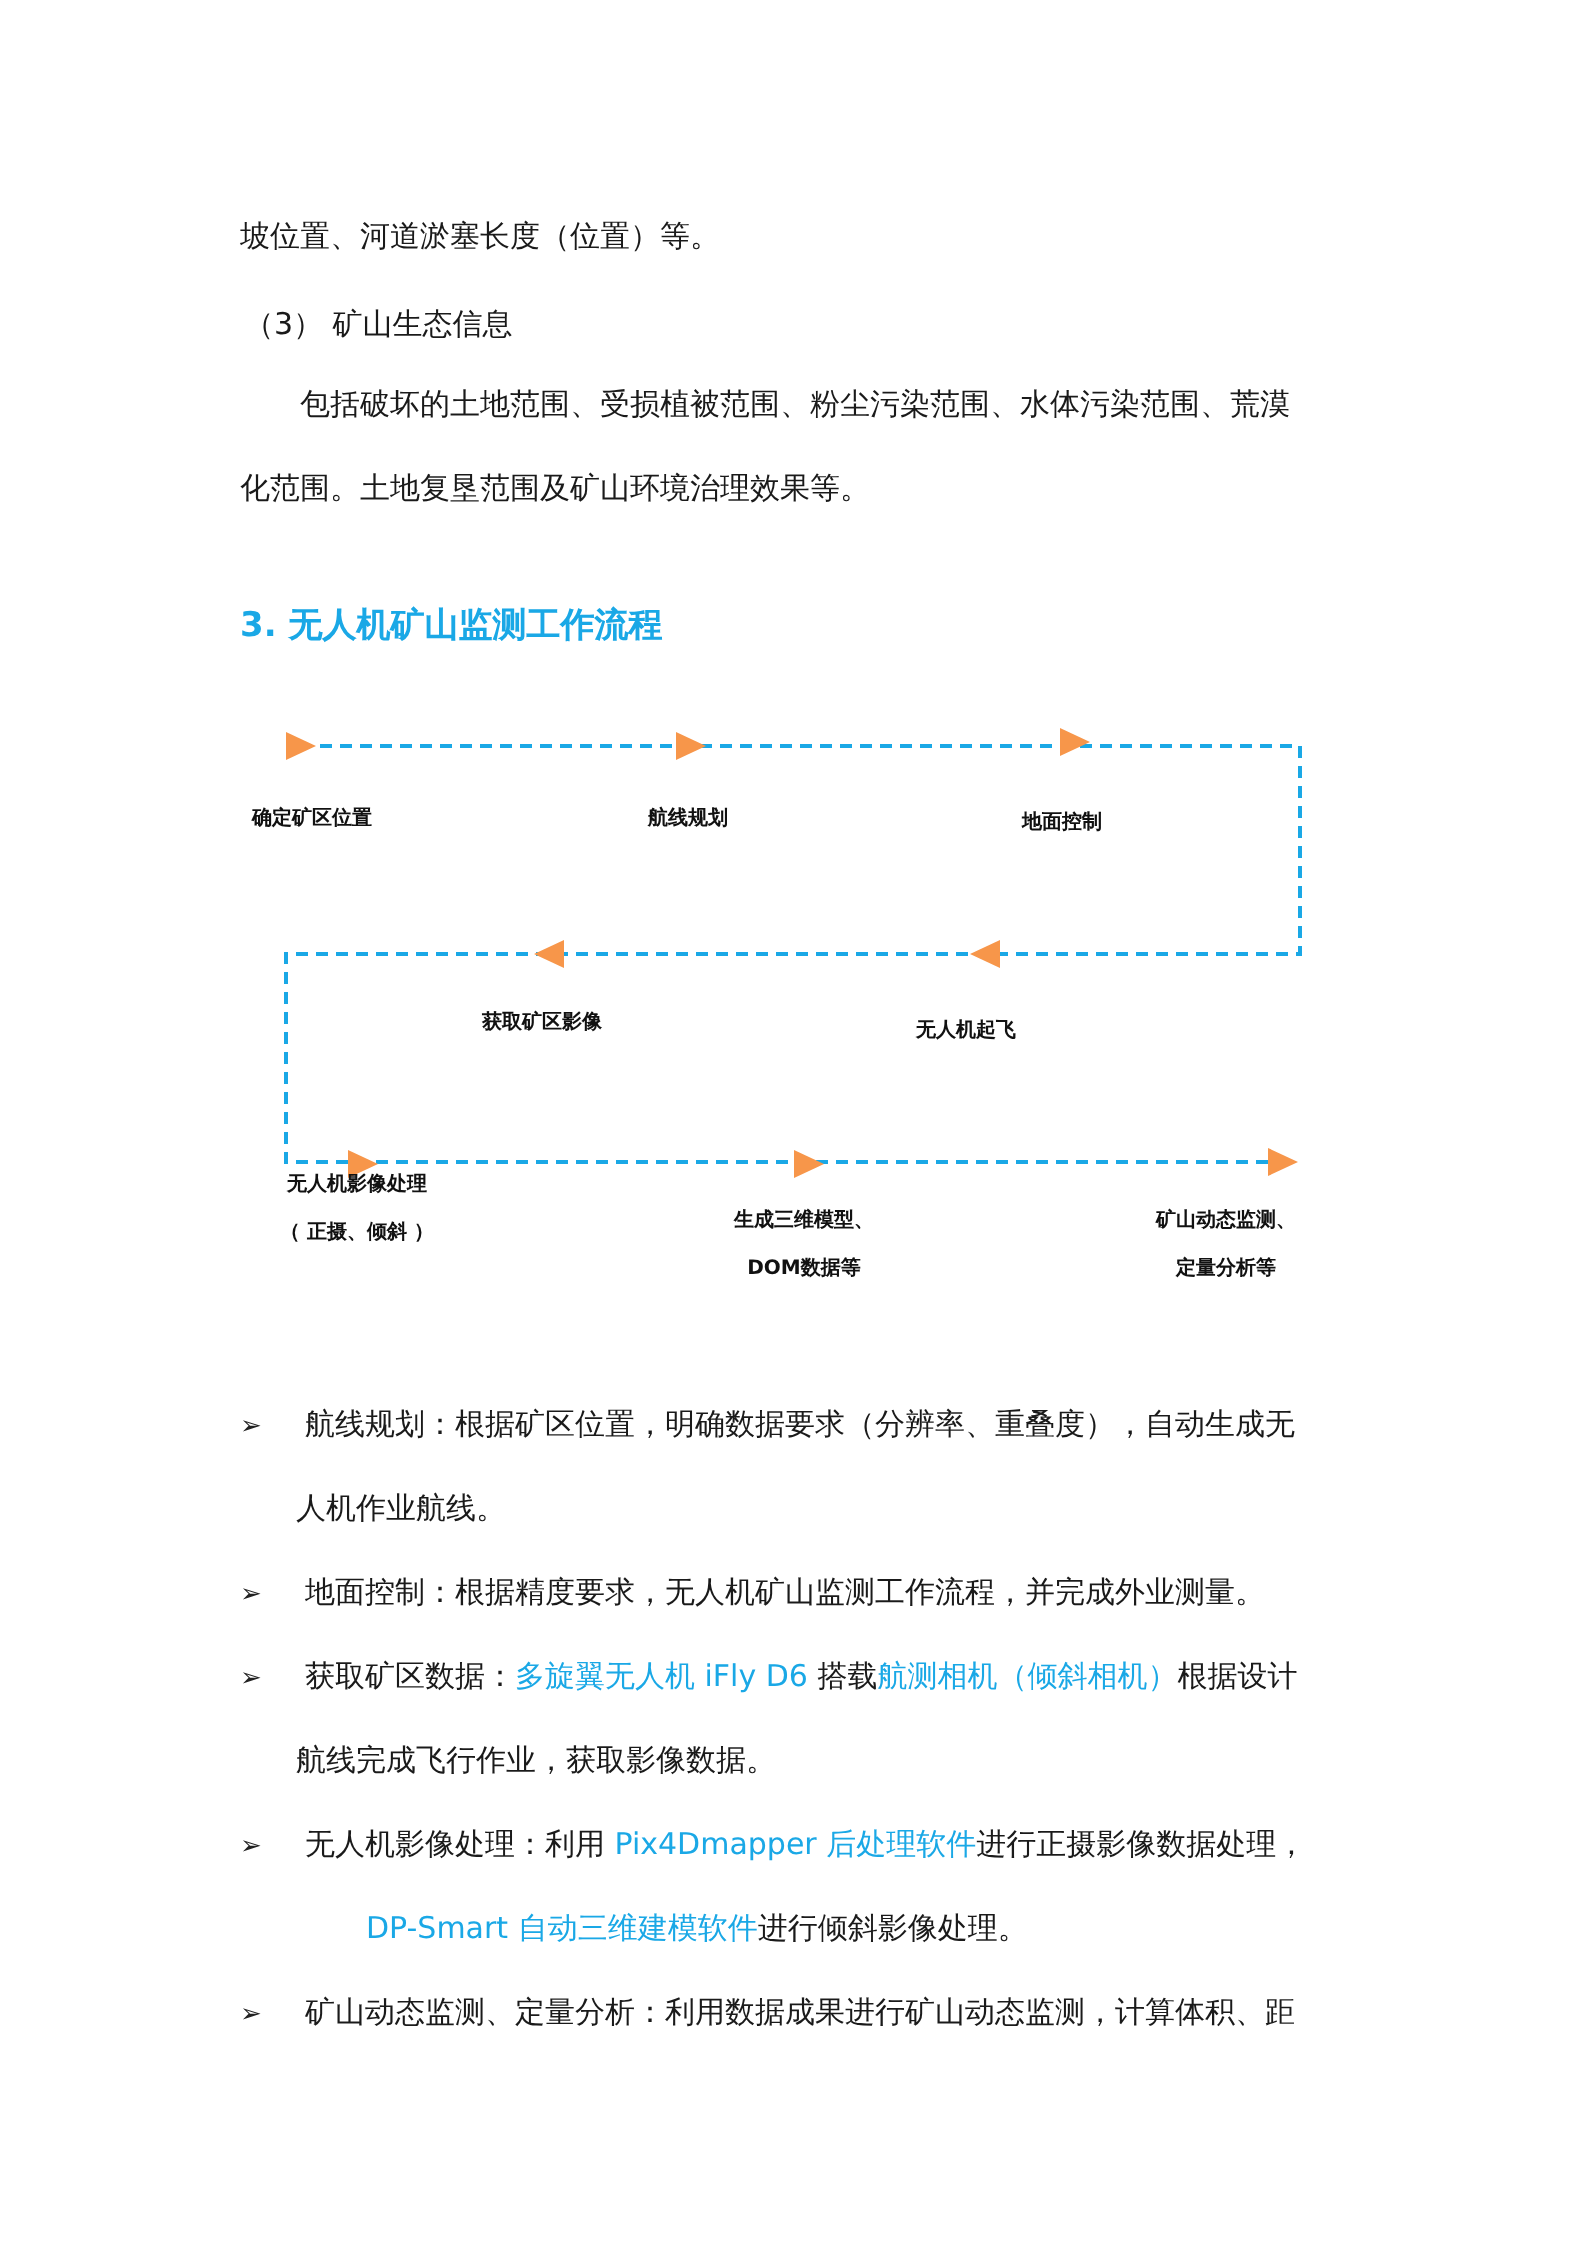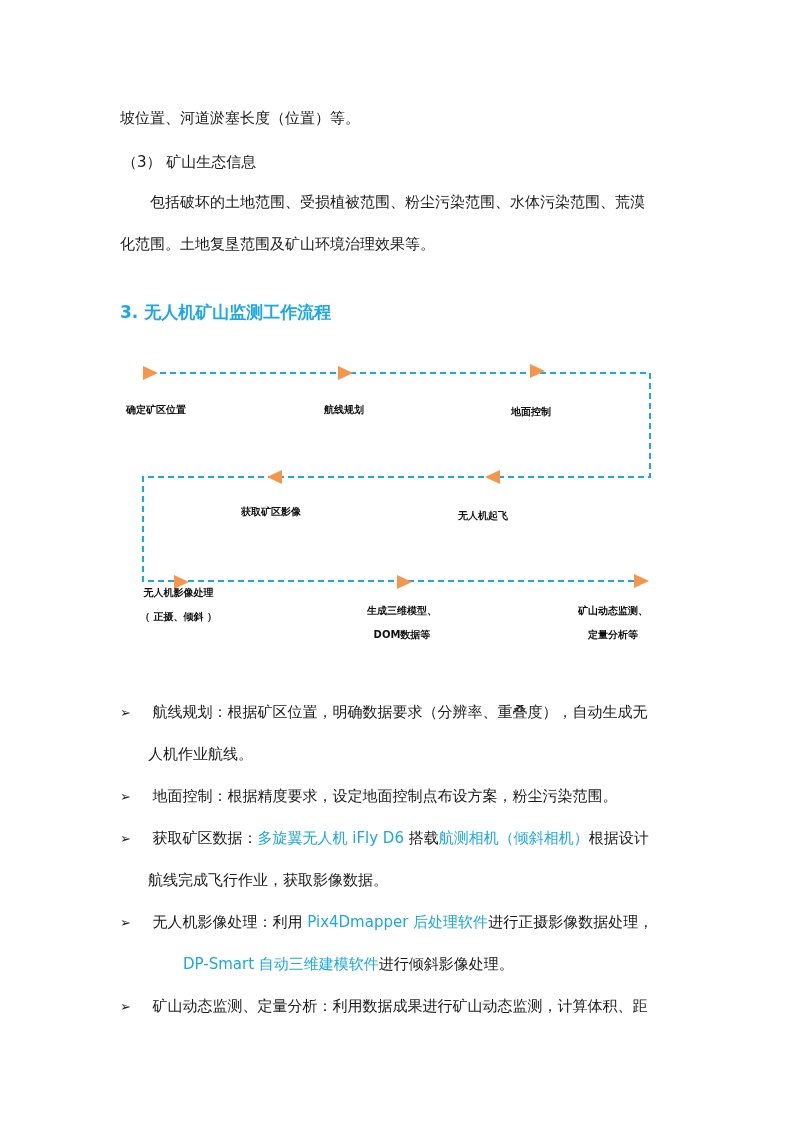--- a/index.html
+++ b/index.html
@@ -65,21 +65,21 @@
 <div class="abs p" style="left:120px; top:702px;">
   <span class="bullet">➢</span>
   <span style="display:inline-block;width:12px;"></span>
   <span class="bold">航线规划：</span><span>根据矿区位置，明确数据要求（分辨率、重叠度），自动生成无</span>
 </div>
 <div class="abs p" style="left:148px; top:744px;text-align:center;">人机作业航线。</div>
 
 <div class="abs p" style="left:120px; top:786px;">
   <span class="bullet">➢</span>
   <span style="display:inline-block;width:12px;"></span>
-  <span class="bold">地面控制：</span><span>根据精度要求，设定地面控制点布设方案，粉尘污染范围。</span>
+  <span class="bold">地面控制：</span><span>根据精度要求，无人机矿山监测工作流程，并完成外业测量。</span>
 </div>
 
 <div class="abs p" style="left:120px; top:828px;">
   <span class="bullet">➢</span>
   <span style="display:inline-block;width:12px;"></span>
   <span class="bold">获取矿区数据：</span><span class="link">多旋翼无人机 iFly D6</span><span> 搭载</span><span class="link">航测相机（倾斜相机）</span><span>根据设计</span>
 </div>
 <div class="abs p" style="left:148px; top:870px;">航线完成飞行作业，获取影像数据。</div>
 
 <div class="abs p" style="left:120px; top:912px;">

